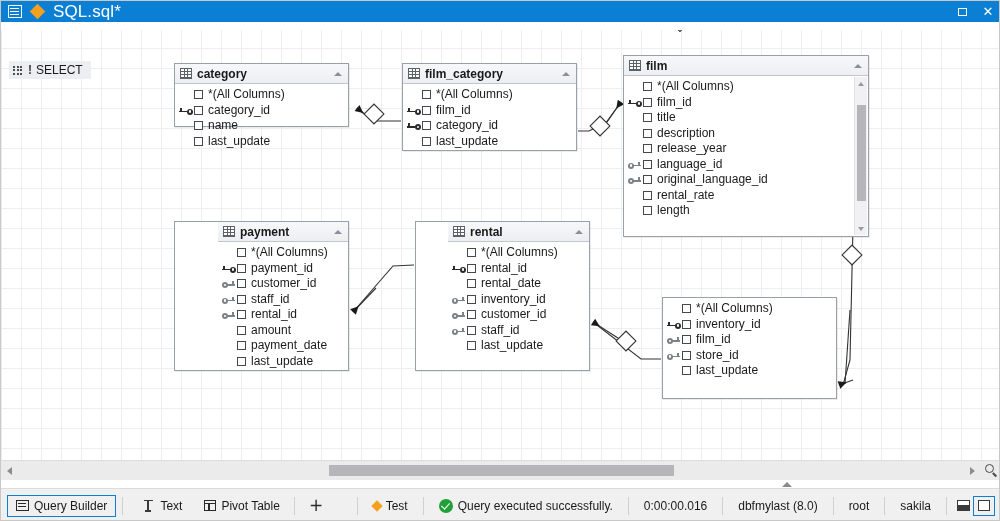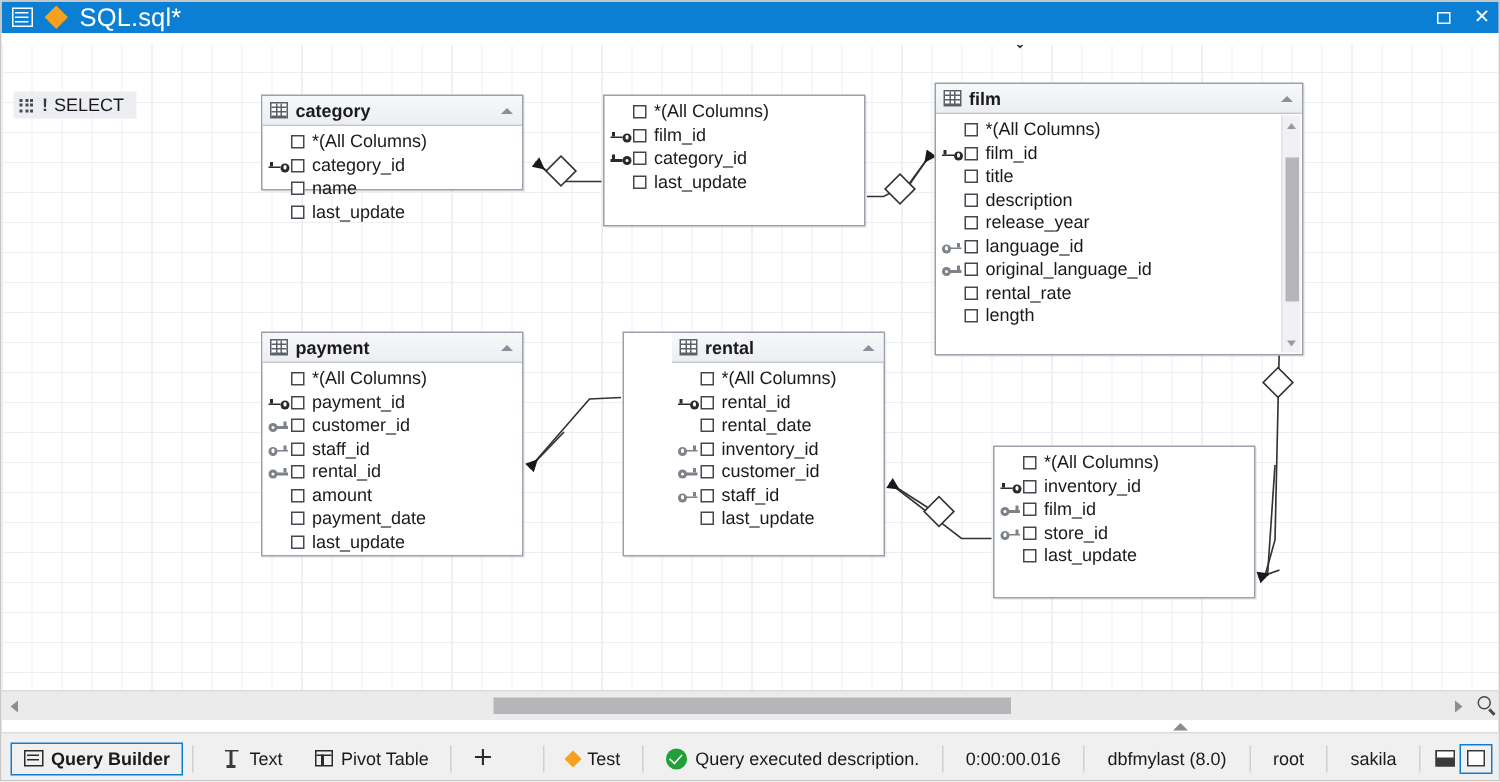--- a/index.html
+++ b/index.html
@@ -137,21 +137,21 @@
   
   .statusbar {
     position:absolute; left:0; top:487px; width:1000px; height:34px;
     background:#f0f0f0; border-top:1px solid #dcdcdc;
     display:flex; align-items:center;
   }
   .sb-tab {
     height:22px; display:flex; align-items:center; gap:5px;
     padding:0 8px; margin-left:6px; font-size:12px; color:#1a1a1a;
   }
-  .sb-tab.active { border:1.5px solid #0a7fd4; font-weight:bold; }
+  .sb-tab.active { border:1.5px solid #0a7fd4; font-weight:normal; }
   .sep { width:1px; height:18px; background:#d0d0d0; margin:0 6px; flex:0 0 auto;}
   .plus { font-size:17px; line-height:1; color:#2a2a2a; padding:0 8px; font-family:"DejaVu Sans", sans-serif;}
   .sb-spacer { flex:1 1 auto; }
   .sb-item { display:flex; align-items:center; gap:5px; font-size:12px; color:#1a1a1a; padding:0 9px; white-space:nowrap; }
   .qb-icon { width:13px; height:11px; border:1.4px solid #2a2a2a; position:relative; flex:0 0 auto;}
   .qb-icon:after { content:''; position:absolute; left:1px; top:2px; width:8px; height:1.2px; background:#2a2a2a; box-shadow:0 3px 0 #2a2a2a; }
   .txt-icon { width:12px; height:12px; position:relative; flex:0 0 auto; }
   .txt-icon:before { content:''; position:absolute; left:1px; top:0; width:9px; height:1.5px; background:#3a3a3a;}
   .txt-icon:after { content:''; position:absolute; left:4px; top:0; width:1.5px; height:11px; background:#3a3a3a;}
   .txt-icon .foot { position:absolute; left:2px; bottom:0; width:6px; height:1.5px; background:#3a3a3a; }
@@ -279,20 +279,25 @@
               <span class="rowlabel">name</span>
             </div>
             <div class="row">
               <span class="keycell"></span>
               <span class="cbx"></span>
               <span class="rowlabel">last_update</span>
             </div>
           </div>
         </div>
         <div class="tbl" style="left: 401px; top: 33px; width: 175px; height: 88px;">
+          <div class="tbl-head">
+            <span class="tbl-icon"></span>
+            <span class="tbl-title">film_category</span>
+            <span class="tbl-collapse"></span>
+          </div>
           <div class="tbl-body">
             <div class="row">
               <span class="keycell"></span>
               <span class="cbx"></span>
               <span class="rowlabel">*(All Columns)</span>
             </div>
             <div class="row">
               <span class="keycell">
                 <span class="key pk">
                   <span class="shaft"></span>
@@ -391,21 +396,21 @@
               <span class="cbx"></span>
               <span class="rowlabel">length</span>
             </div>
           </div>
           <div class="vscroll">
             <div class="up"></div>
             <div class="thumb" style="top:28px;height:96px"></div>
             <div class="dn"></div>
           </div>
         </div>
-        <div class="tbl" style="left: 173px; top: 191px; width: 175px; height: 150px;">
+        <div class="tbl" style="left: 173px; top: 191px; width: 175px; height: 150px; padding-left: 43px;">
           <div class="tbl-head">
             <span class="tbl-icon"></span>
             <span class="tbl-title">payment</span>
             <span class="tbl-collapse"></span>
           </div>
           <div class="tbl-body">
             <div class="row">
               <span class="keycell"></span>
               <span class="cbx"></span>
               <span class="rowlabel">*(All Columns)</span>
@@ -624,21 +629,21 @@
     <div class="sb-spacer"></div>
 
     <div class="sep"></div>
     <div class="sb-item">
       <span class="test-diamond"></span>
       <span>Test</span>
     </div>
     <div class="sep"></div>
     <div class="sb-item">
       <span class="ok-circle"></span>
-      <span>Query executed description.</span>
+      <span>Query executed successfully.</span>
     </div>
     <div class="sep"></div>
     <div class="sb-item">0:00:00.016</div>
     <div class="sep"></div>
     <div class="sb-item">dbfmylast (8.0)</div>
     <div class="sep"></div>
     <div class="sb-item">root</div>
     <div class="sep"></div>
     <div class="sb-item">sakila</div>
     <div class="sep"></div>

